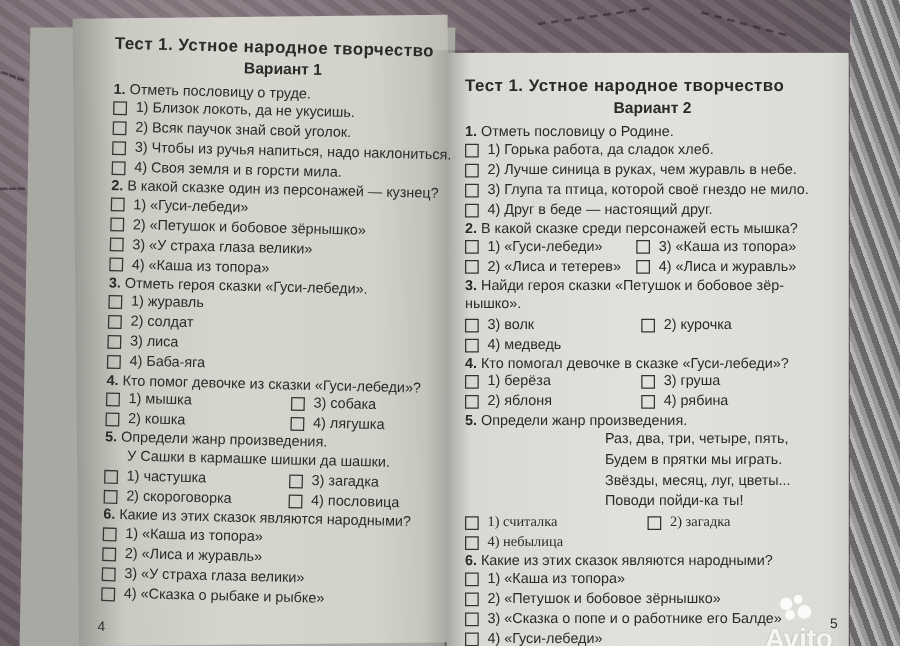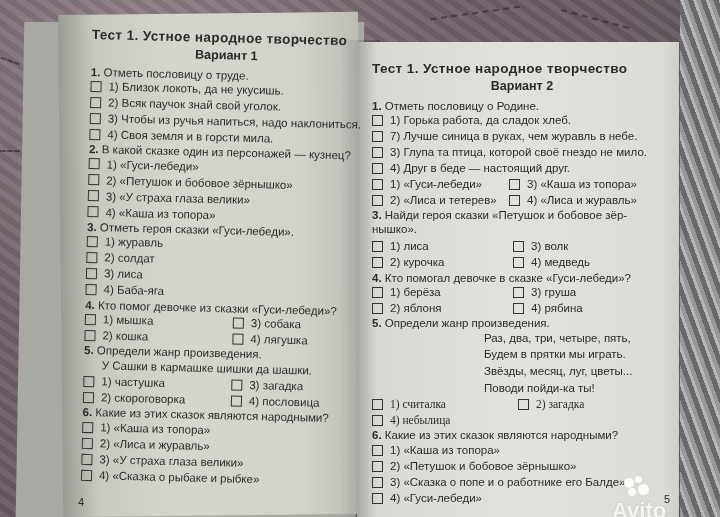--- a/index.html
+++ b/index.html
@@ -205,31 +205,32 @@
   <div class="title">Тест 1. Устное народное творчество</div>
   <div class="variant">Вариант 2</div>
 
   <div class="q"><span class="q-num">1.</span> <span>Отметь пословицу о Родине.</span></div>
   <div class="opt">
       <span class="box"></span>
       <span>1) Горька работа, да сладок хлеб.</span>
     </div>
   <div class="opt">
       <span class="box"></span>
-      <span>7) Лучше синица в руках, чем журавль в небе.</span>
+      <span>2) Лучше синица в руках, чем журавль в небе.</span>
     </div>
   <div class="opt">
       <span class="box"></span>
       <span>3) Глупа та птица, которой своё гнездо не мило.</span>
     </div>
   <div class="opt">
       <span class="box"></span>
       <span>4) Друг в беде — настоящий друг.</span>
     </div>
 
+  <div class="q"><span class="q-num">2.</span> <span>В какой сказке среди персонажей есть мышка?</span></div>
   <div class="grid2-wide" style="grid-template-columns:137px 1fr;">
     <div class="opt">
         <span class="box"></span>
         <span>1) «Гуси-лебеди»</span>
       </div>
     <div class="opt">
         <span class="box"></span>
         <span>3) «Каша из топора»</span>
       </div>
     <div class="opt">
@@ -238,24 +239,20 @@
       </div>
     <div class="opt">
         <span class="box"></span>
         <span>4) «Лиса и журавль»</span>
       </div>
   </div>
 
   <div class="q"><span class="q-num">3.</span> <span>Найди героя сказки «Петушок и бобовое зёр-</span></div>
   <div class="q" style="margin-bottom:3px;">нышко».</div>
   <div class="grid2-wide" style="grid-template-columns:141px 1fr;">
-    <div class="opt">
-        <span class="box"></span>
-        <span>1) лиса</span>
-      </div>
     <div class="opt">
         <span class="box"></span>
         <span>3) волк</span>
       </div>
     <div class="opt">
         <span class="box"></span>
         <span>2) курочка</span>
       </div>
     <div class="opt">
         <span class="box"></span>

